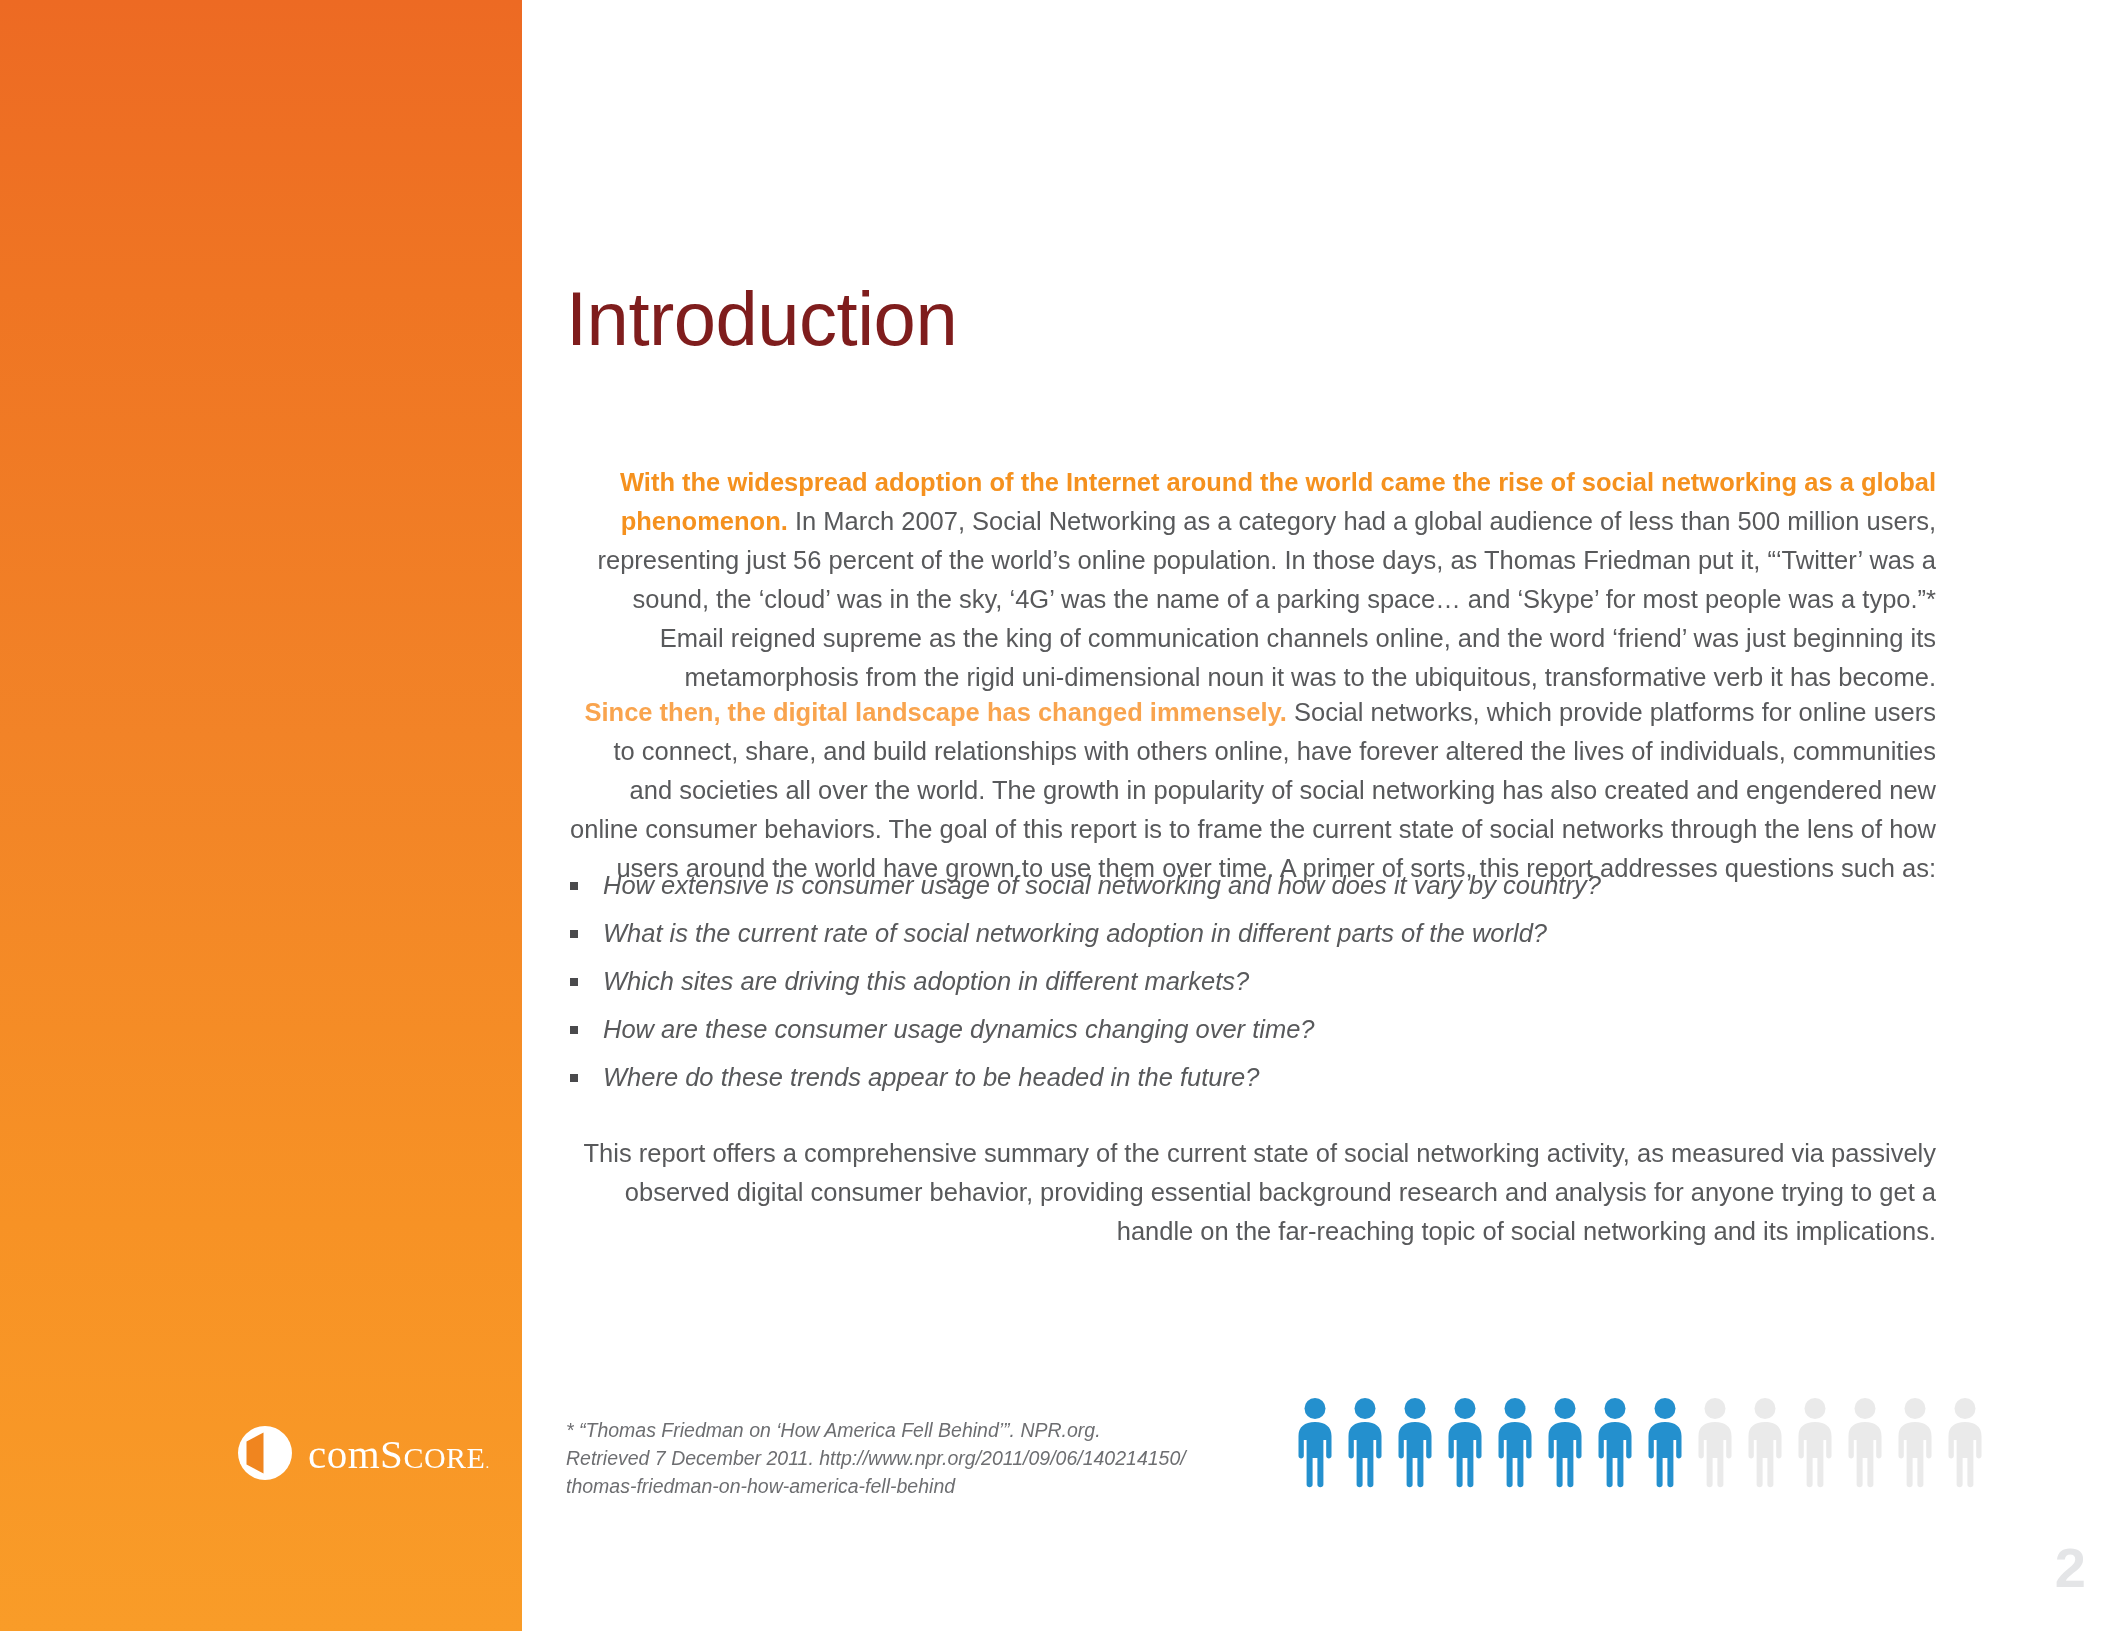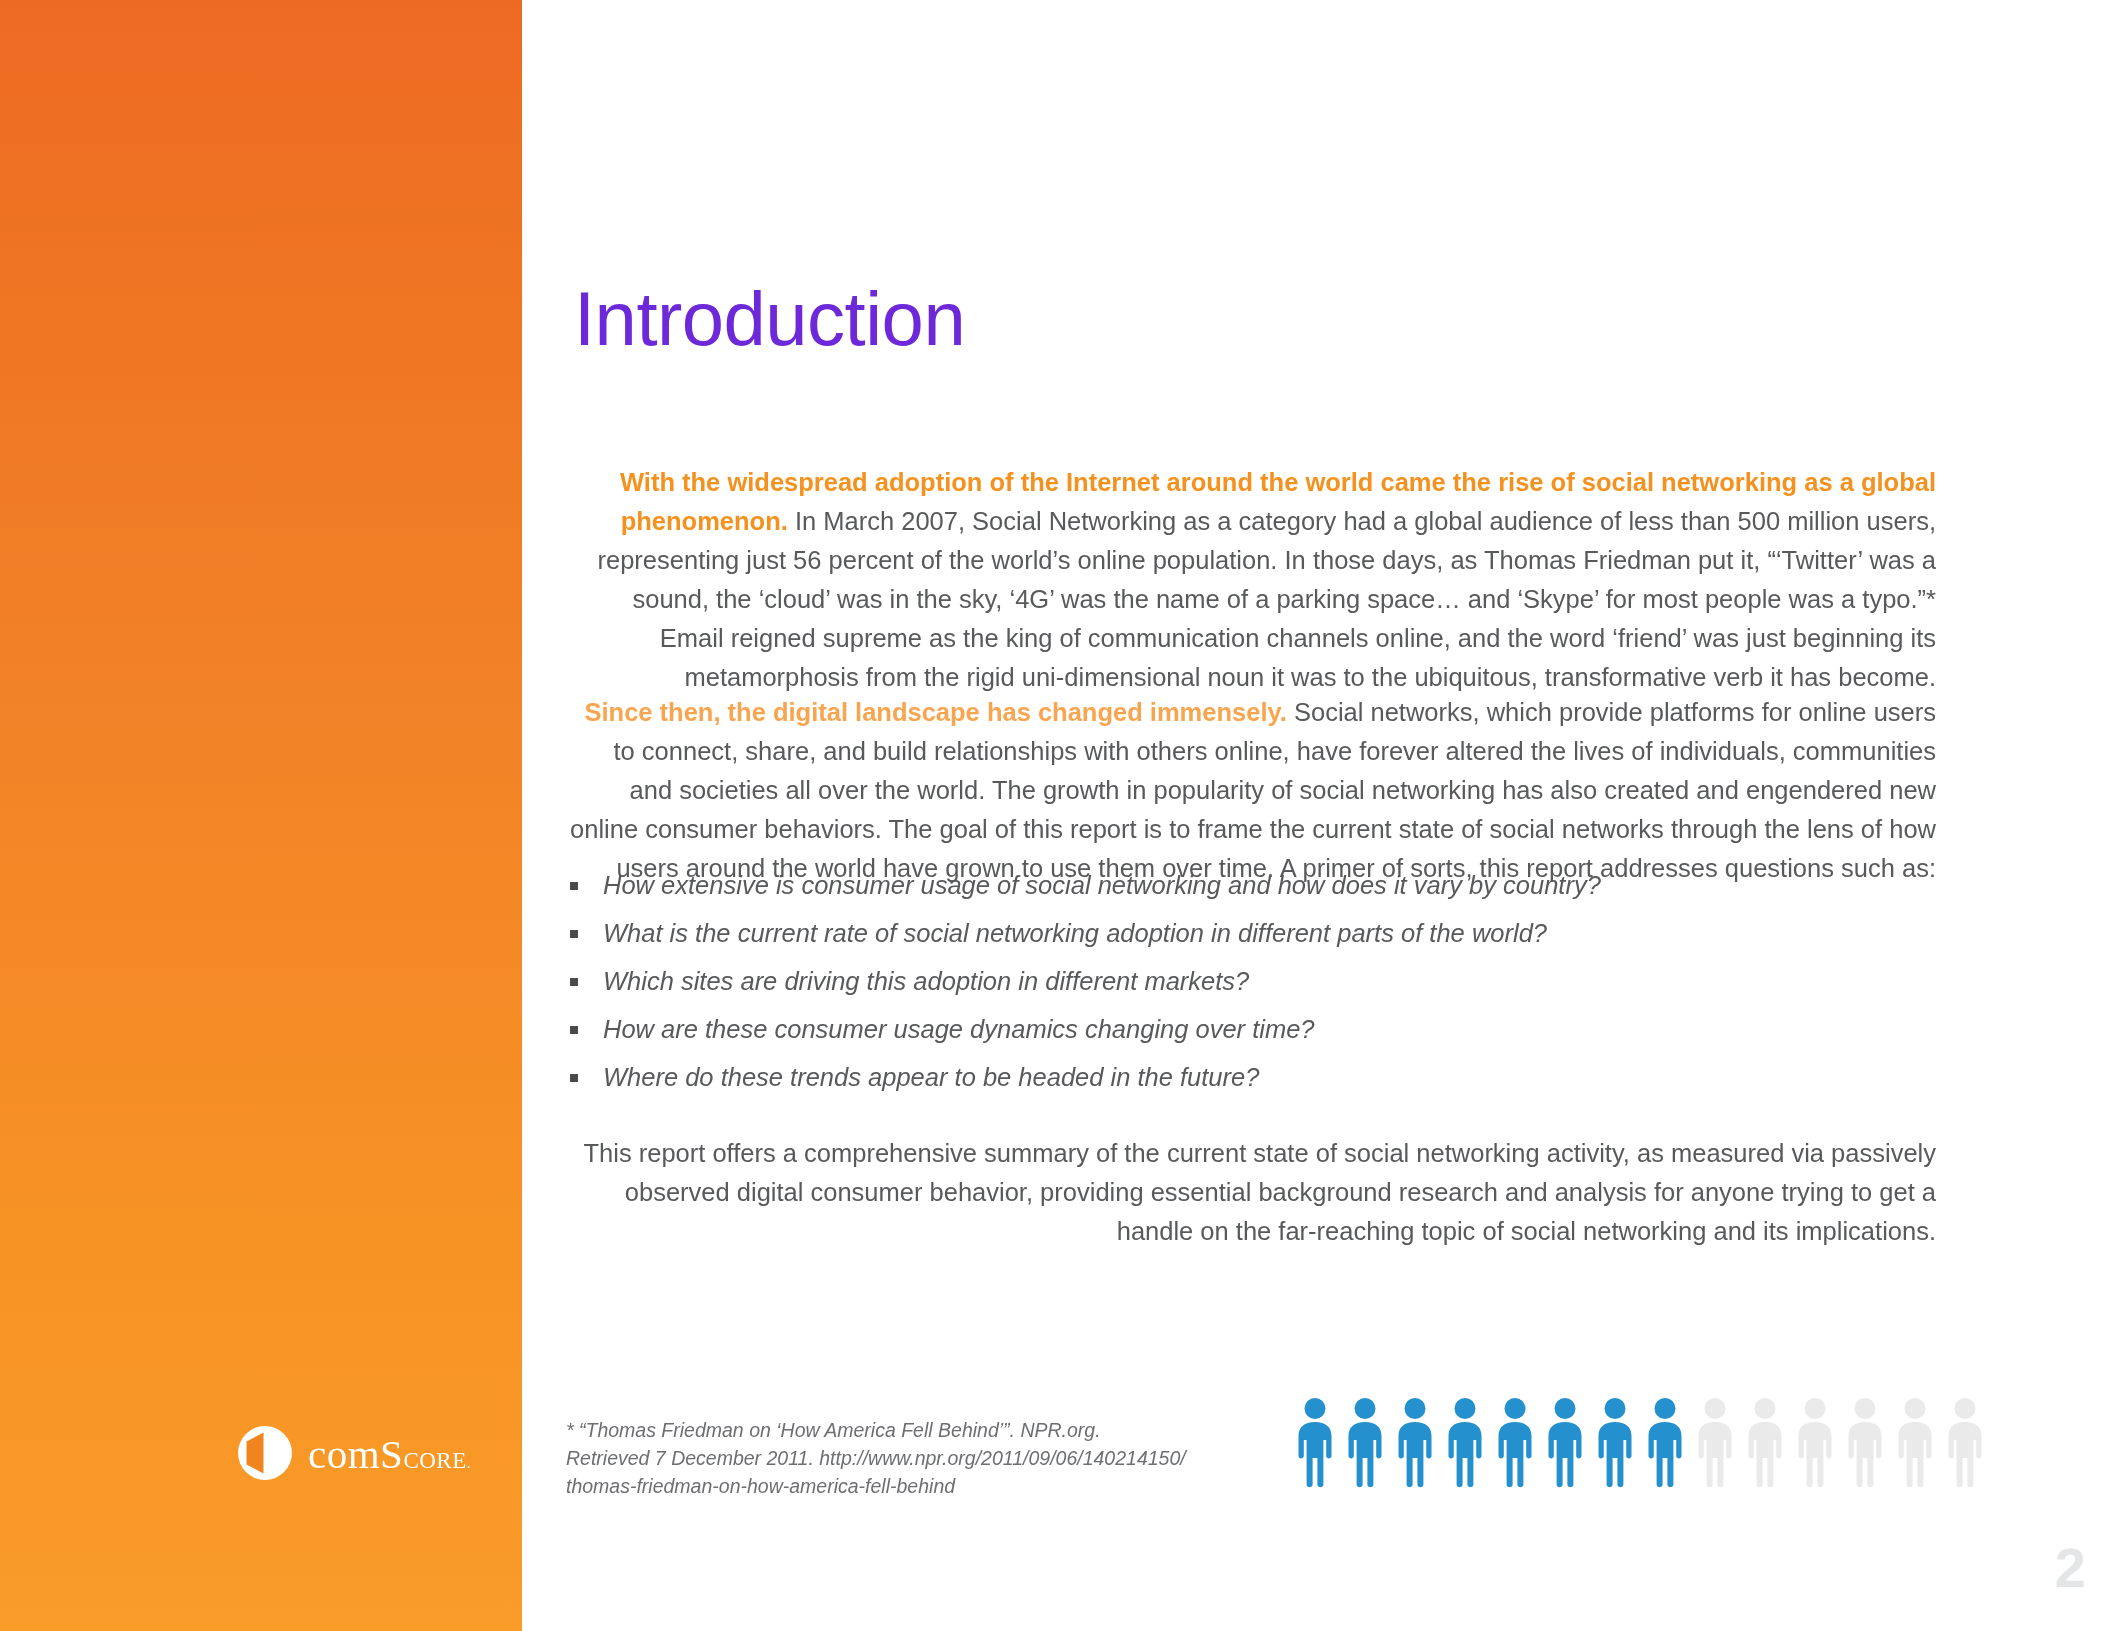--- a/index.html
+++ b/index.html
@@ -41,37 +41,37 @@
   #logo-mark { width: 54px; height: 54px; flex: 0 0 auto; display:block; }
   #logo-word {
     color: #ffffff;
     font-family: "Liberation Serif", serif;
     font-size: 43px;
     letter-spacing: 0.5px;
     line-height: 1;
     white-space: nowrap;
   }
   #logo-word .cap { font-size: 41px; }
-  #logo-word .sc  { font-size: 23px; }
+  #logo-word .sc  { font-size: 30px; }
   #logo-word .reg { font-size: 15px; vertical-align: baseline; }
 
   
   #content {
     position: absolute;
     left: 566px;
     top: 0;
     width: 1370px;
     height: 1631px;
   }
 
   #page-title {
     position: absolute;
-    left: 8px;
+    left: 0;
     top: 230px;
-    color: #6d28d9;
+    color: #7f1d1d;
     font-size: 76px;
     font-weight: 400;
     letter-spacing: -0.5px;
     line-height: 1;
   }
 
   .body-para {
     position: absolute;
     left: 0;
     width: 1370px;

